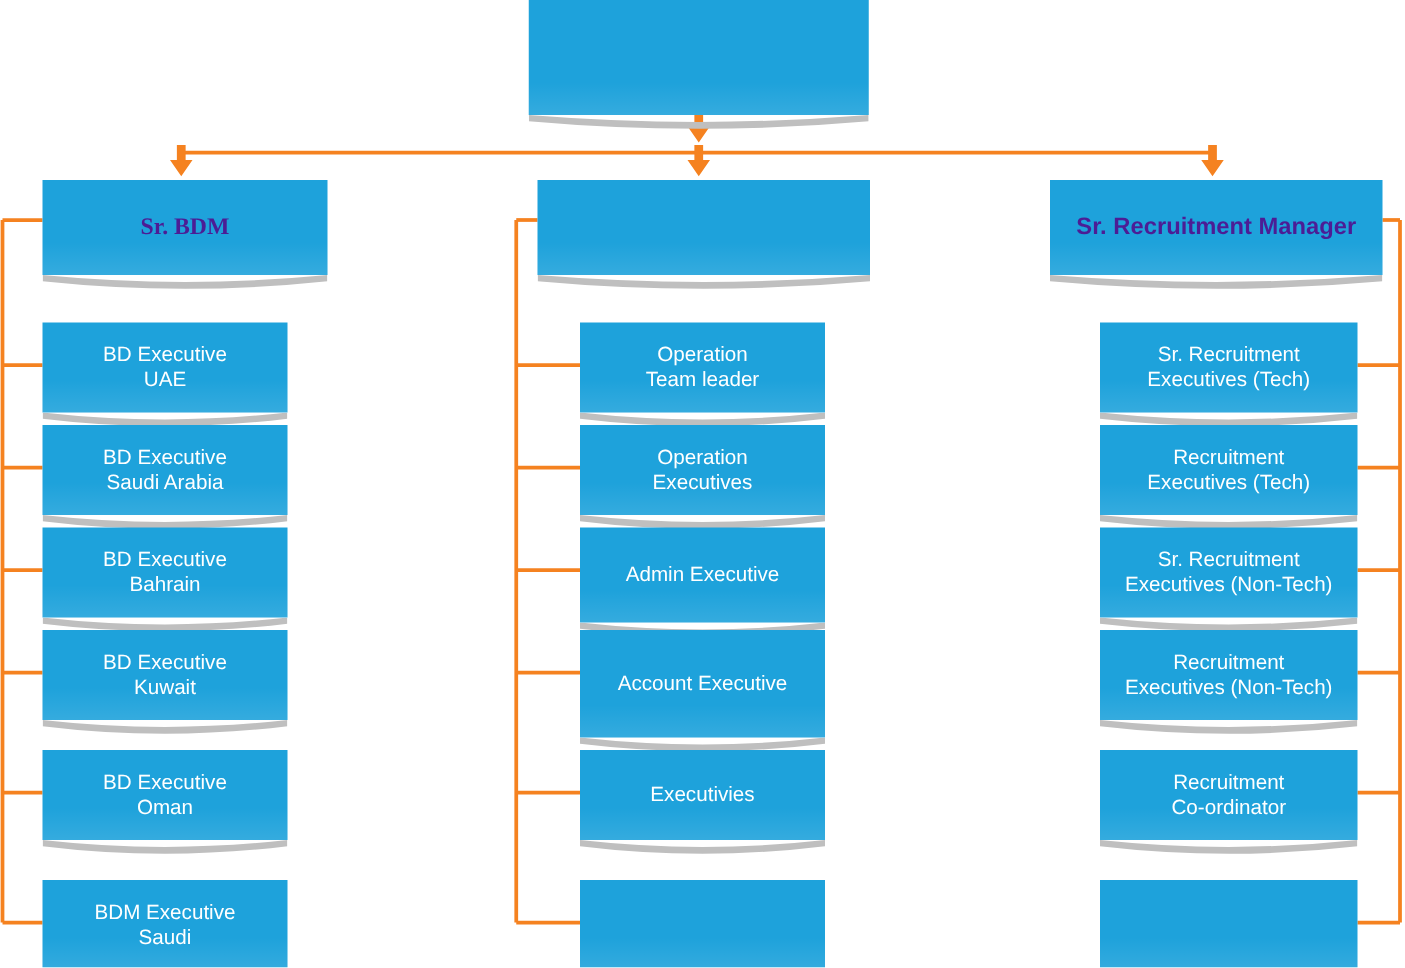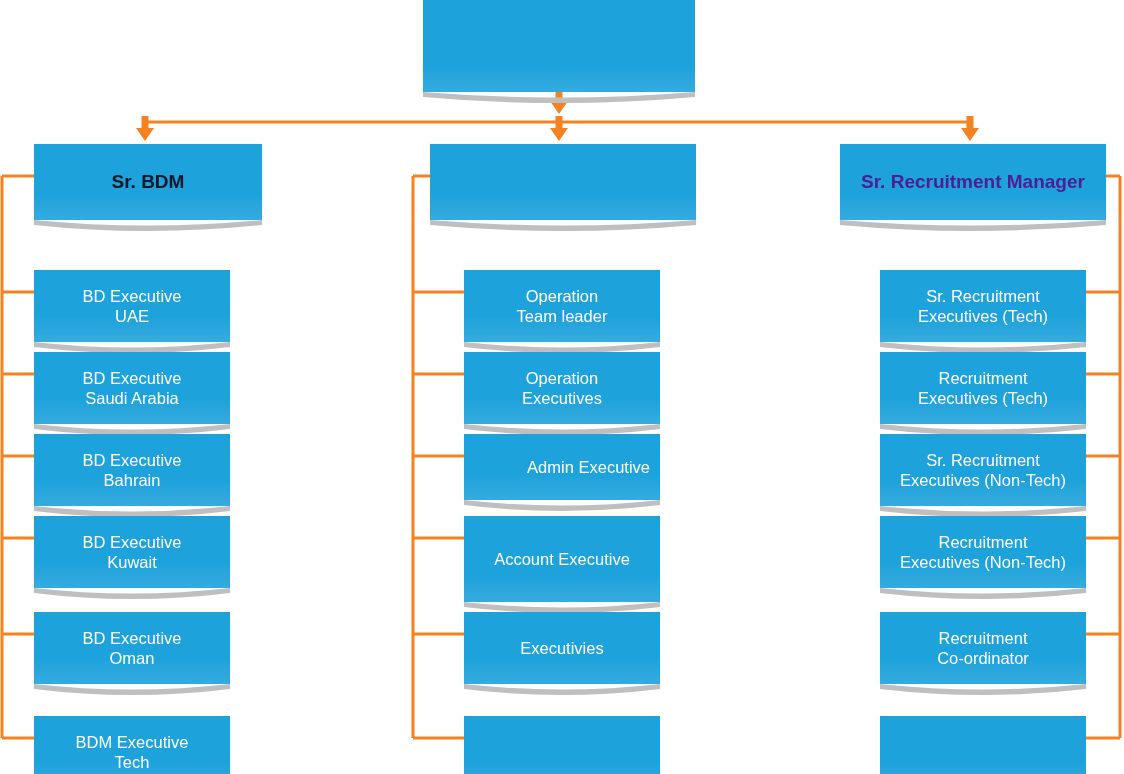--- a/index.html
+++ b/index.html
@@ -86,21 +86,20 @@
   }
   
   .node.manager {
     font-size: 19px;
     font-weight: bold;
   }
   
   .node.leaf {
     font-size: 16.5px;
     font-weight: normal;
-    margin-top: 12px;
   }
 </style>
 </head>
 <body>
 
 <div id="chart-root">
 
   <svg id="connector-layer" viewBox="0 0 1124 774" xmlns="http://www.w3.org/2000/svg">
     <g id="connectors-group">
         <path d="M555.5,89 L562.5,89 L562.5,101 L568,101 L559,114 L550,101 L555.5,101 Z" fill="#F58220"></path>
@@ -140,21 +139,21 @@
 
   <div id="nodes-layer">
       <div class="node root" style="left: 423px; top: -6px; width: 272px; height: 98px; background: rgb(30, 162, 219); color: rgb(255, 255, 255);">
         <div class="inner-shade"></div>
         <div class="curve">
           <svg viewBox="0 0 272 20" preserveAspectRatio="none">
             <path d="M0,0 Q136,11 272,0 L272,5 Q136,17 0,5 Z" fill="#bfbfbf"></path>
           </svg>
         </div>
       </div>
-      <div class="node manager" style="left: 34px; top: 144px; width: 228px; height: 76px; background: rgb(30, 162, 219); color: #0f172a;">
+      <div class="node manager" style="left: 34px; top: 144px; width: 228px; height: 76px; background: rgb(30, 162, 219); color: #4c1d95; font-family: Liberation Serif, serif;">
         <div class="inner-shade"></div>
         <div class="label">Sr. BDM</div>
         <div class="curve">
           <svg viewBox="0 0 228 20" preserveAspectRatio="none">
             <path d="M0,0 Q114,11 228,0 L228,5 Q114,17 0,5 Z" fill="#bfbfbf"></path>
           </svg>
         </div>
       </div>
       <div class="node leaf" style="left: 34px; top: 258px; width: 196px; height: 72px; background: rgb(30, 162, 219); color: rgb(255, 255, 255);">
         <div class="inner-shade"></div>
@@ -202,21 +201,21 @@
 Oman</div>
         <div class="curve">
           <svg viewBox="0 0 196 20" preserveAspectRatio="none">
             <path d="M0,0 Q98,11 196,0 L196,5 Q98,17 0,5 Z" fill="#bfbfbf"></path>
           </svg>
         </div>
       </div>
       <div class="node leaf" style="left: 34px; top: 704px; width: 196px; height: 72px; background: rgb(30, 162, 219); color: rgb(255, 255, 255);">
         <div class="inner-shade"></div>
         <div class="label">BDM Executive
-Tech</div>
+Saudi</div>
       </div>
       <div class="node manager" style="left: 430px; top: 144px; width: 266px; height: 76px; background: rgb(30, 162, 219); color: rgb(255, 255, 255);">
         <div class="inner-shade"></div>
         <div class="curve">
           <svg viewBox="0 0 266 20" preserveAspectRatio="none">
             <path d="M0,0 Q133,11 266,0 L266,5 Q133,17 0,5 Z" fill="#bfbfbf"></path>
           </svg>
         </div>
       </div>
       <div class="node leaf" style="left: 464px; top: 258px; width: 196px; height: 72px; background: rgb(30, 162, 219); color: rgb(255, 255, 255);">
@@ -232,21 +231,21 @@
       <div class="node leaf" style="left: 464px; top: 340px; width: 196px; height: 72px; background: rgb(30, 162, 219); color: rgb(255, 255, 255);">
         <div class="inner-shade"></div>
         <div class="label">Operation
 Executives</div>
         <div class="curve">
           <svg viewBox="0 0 196 20" preserveAspectRatio="none">
             <path d="M0,0 Q98,11 196,0 L196,5 Q98,17 0,5 Z" fill="#bfbfbf"></path>
           </svg>
         </div>
       </div>
-      <div class="node leaf" style="left: 464px; top: 422px; width: 196px; height: 66px; background: rgb(30, 162, 219); color: rgb(255, 255, 255); justify-content: flex-end;">
+      <div class="node leaf" style="left: 464px; top: 422px; width: 196px; height: 76px; background: rgb(30, 162, 219); color: rgb(255, 255, 255);">
         <div class="inner-shade"></div>
         <div class="label">Admin Executive</div>
         <div class="curve">
           <svg viewBox="0 0 196 20" preserveAspectRatio="none">
             <path d="M0,0 Q98,11 196,0 L196,5 Q98,17 0,5 Z" fill="#bfbfbf"></path>
           </svg>
         </div>
       </div>
       <div class="node leaf" style="left: 464px; top: 504px; width: 196px; height: 86px; background: rgb(30, 162, 219); color: rgb(255, 255, 255);">
         <div class="inner-shade"></div>

